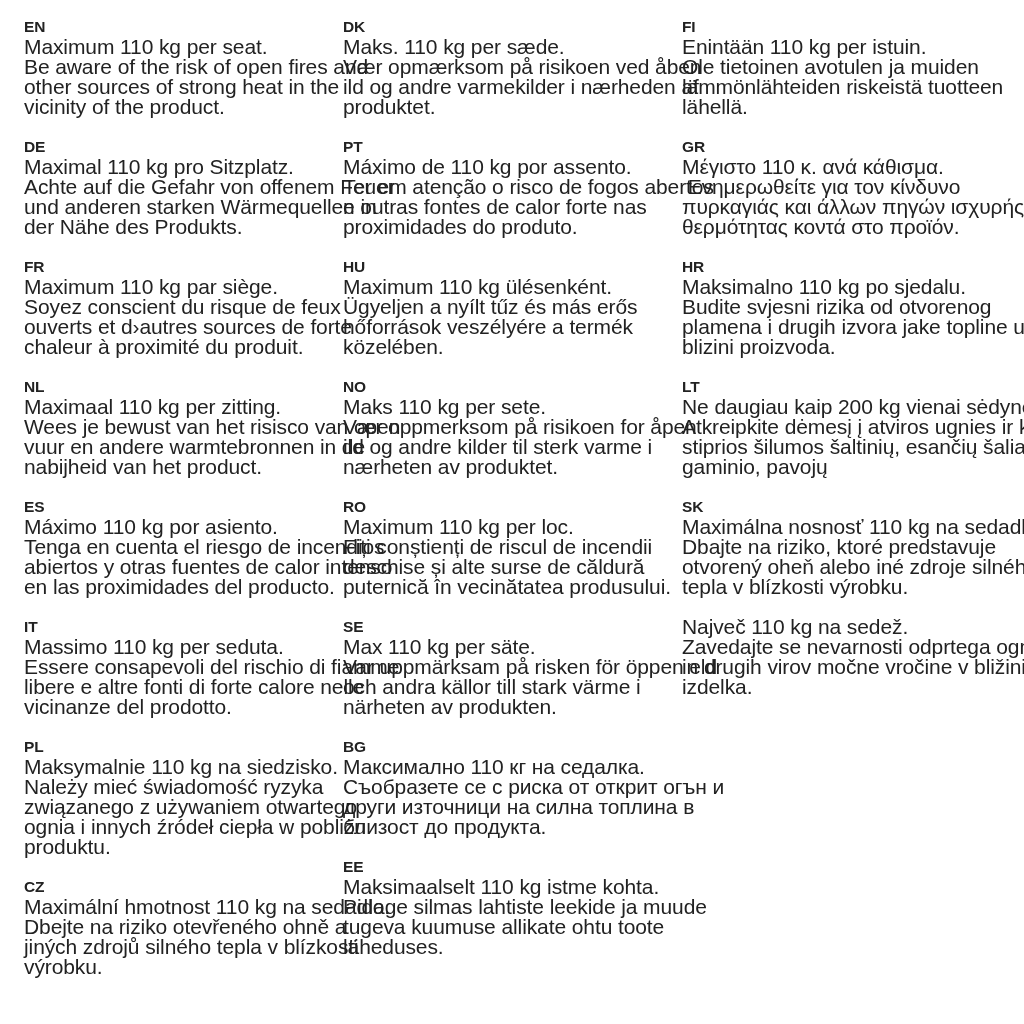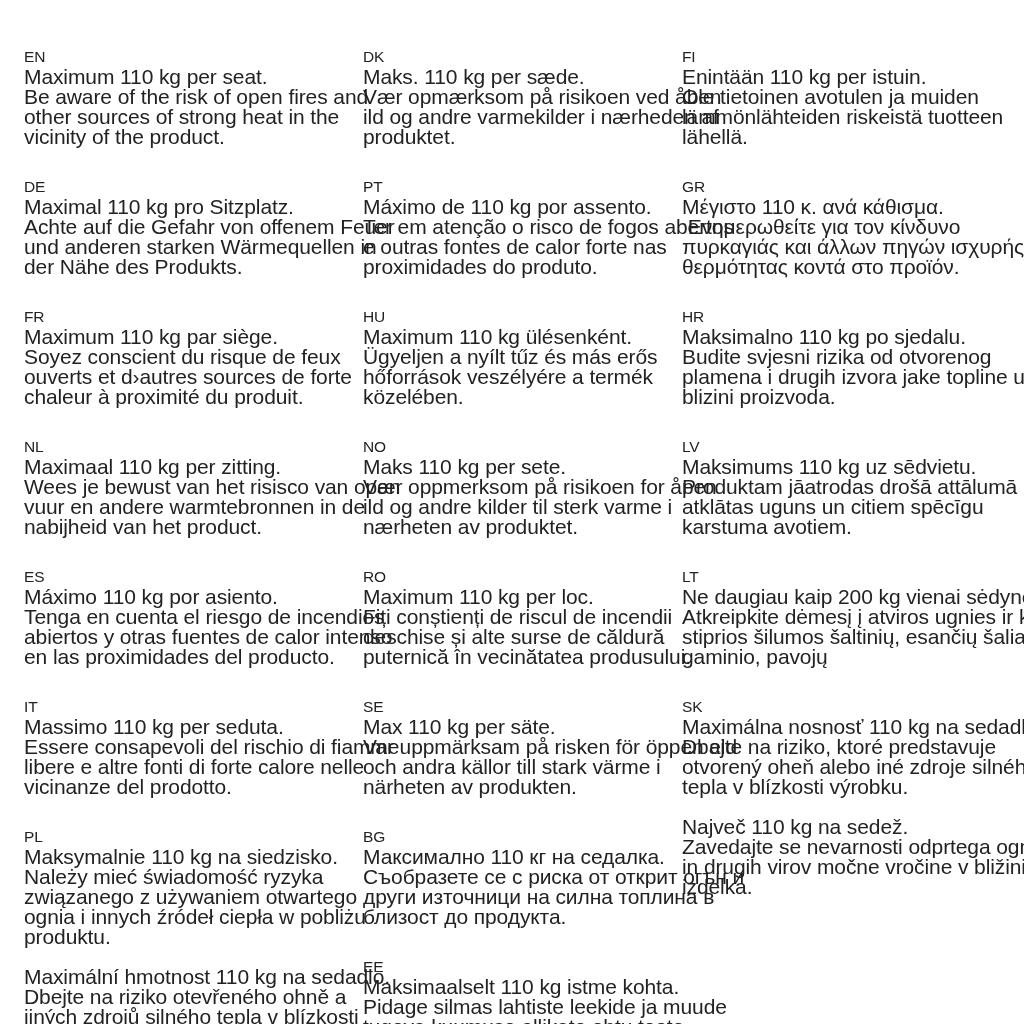--- a/index.html
+++ b/index.html
@@ -18,32 +18,31 @@
   .sheet {
     position: absolute;
     inset: 0;
   }
   .column {
     position: absolute;
     top: 17px;
     width: 328px;
   }
   .column-1 { left: 24px; }
-  .column-2 { left: 363px; }
+  .column-2 { left: 343px; }
   .column-3 { left: 682px; }
   .block {
     margin-bottom: 20px;
   }
   .code {
     font-size: 15.5px;
     line-height: 20px;
-    font-weight: 400;
+    font-weight: 700;
     letter-spacing: -0.1px;
     white-space: pre;
-    margin-top: 30px;
   }
   .text {
     font-size: 21px;
     line-height: 20px;
     letter-spacing: -0.1px;
     white-space: pre;
   }
 </style>
 </head>
 <body style="background: rgb(255, 255, 255); color: rgb(34, 34, 34);">
@@ -94,20 +93,21 @@
       </div>
       <div class="block">
         <div class="code">PL</div>
         <div class="text">Maksymalnie 110 kg na siedzisko.
 Należy mieć świadomość ryzyka
 związanego z używaniem otwartego
 ognia i innych źródeł ciepła w pobliżu
 produktu.</div>
       </div>
       <div class="block">
+        <div class="code">CZ</div>
         <div class="text">Maximální hmotnost 110 kg na sedadlo.
 Dbejte na riziko otevřeného ohně a
 jiných zdrojů silného tepla v blízkosti
 výrobku.</div>
       </div>
     </div>
   <div class="column column-2">
       <div class="block">
         <div class="code">DK</div>
         <div class="text">Maks. 110 kg per sæde.
@@ -181,27 +181,20 @@
 θερμότητας κοντά στο προϊόν.</div>
       </div>
       <div class="block">
         <div class="code">HR</div>
         <div class="text">Maksimalno 110 kg po sjedalu.
 Budite svjesni rizika od otvorenog
 plamena i drugih izvora jake topline u
 blizini proizvoda.</div>
       </div>
       <div class="block">
-        <div class="code">LV</div>
-        <div class="text">Maksimums 110 kg uz sēdvietu.
-Produktam jāatrodas drošā attālumā no
-atklātas uguns un citiem spēcīgu
-karstuma avotiem.</div>
-      </div>
-      <div class="block">
         <div class="code">LT</div>
         <div class="text">Ne daugiau kaip 200 kg vienai sėdynei.
 Atkreipkite dėmesį į atviros ugnies ir kitų
 stiprios šilumos šaltinių, esančių šalia
 gaminio, pavojų</div>
       </div>
       <div class="block">
         <div class="code">SK</div>
         <div class="text">Maximálna nosnosť 110 kg na sedadlo.
 Dbajte na riziko, ktoré predstavuje

